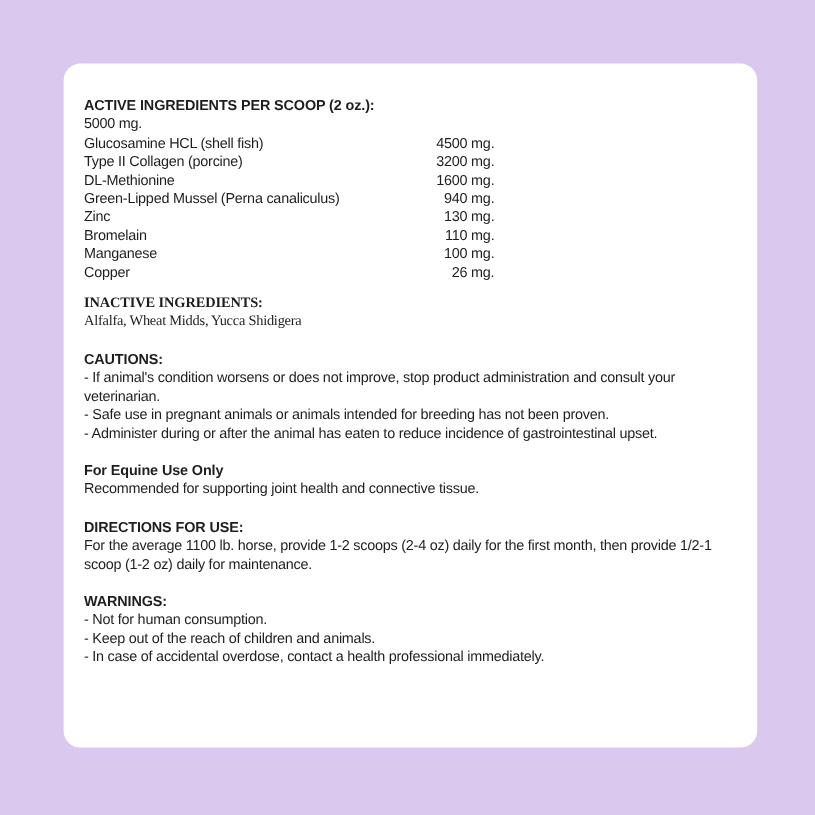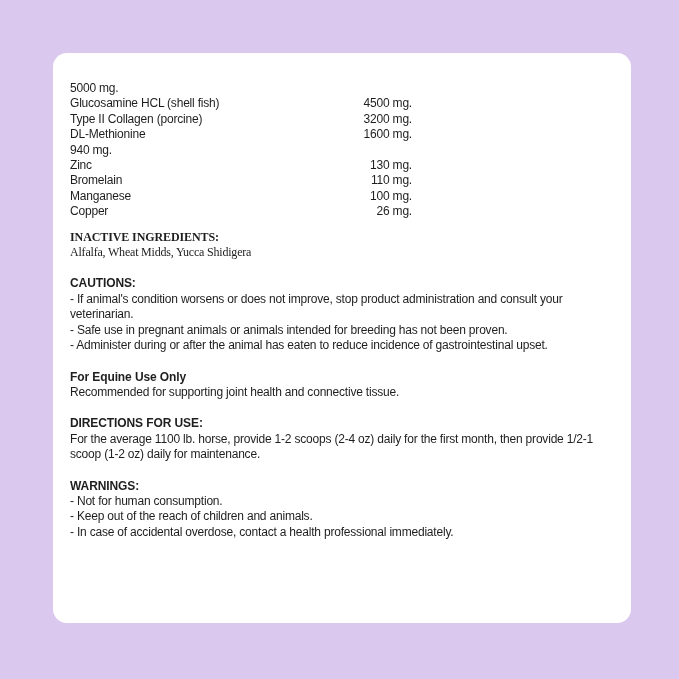--- a/index.html
+++ b/index.html
@@ -64,37 +64,39 @@
     margin: 0;
   }
 </style>
 </head>
 <body>
 
 <div class="card">
   <div class="content">
 
     <div>
+      <div class="heading">ACTIVE INGREDIENTS PER SCOOP (2 oz.):</div>
       <div class="ingredients">
         <div class="ing-row">
           <span class="ing-amount">5000 mg.</span>
         </div>
         <div class="ing-row">
           <span class="ing-name">Glucosamine HCL (shell fish)</span>
           <span class="ing-amount">4500 mg.</span>
         </div>
         <div class="ing-row">
           <span class="ing-name">Type II Collagen (porcine)</span>
           <span class="ing-amount">3200 mg.</span>
         </div>
         <div class="ing-row">
           <span class="ing-name">DL-Methionine</span>
           <span class="ing-amount">1600 mg.</span>
         </div>
         <div class="ing-row">
+          <span class="ing-name">Green-Lipped Mussel (Perna canaliculus)</span>
           <span class="ing-amount">940 mg.</span>
         </div>
         <div class="ing-row">
           <span class="ing-name">Zinc</span>
           <span class="ing-amount">130 mg.</span>
         </div>
         <div class="ing-row">
           <span class="ing-name">Bromelain</span>
           <span class="ing-amount">110 mg.</span>
         </div>

